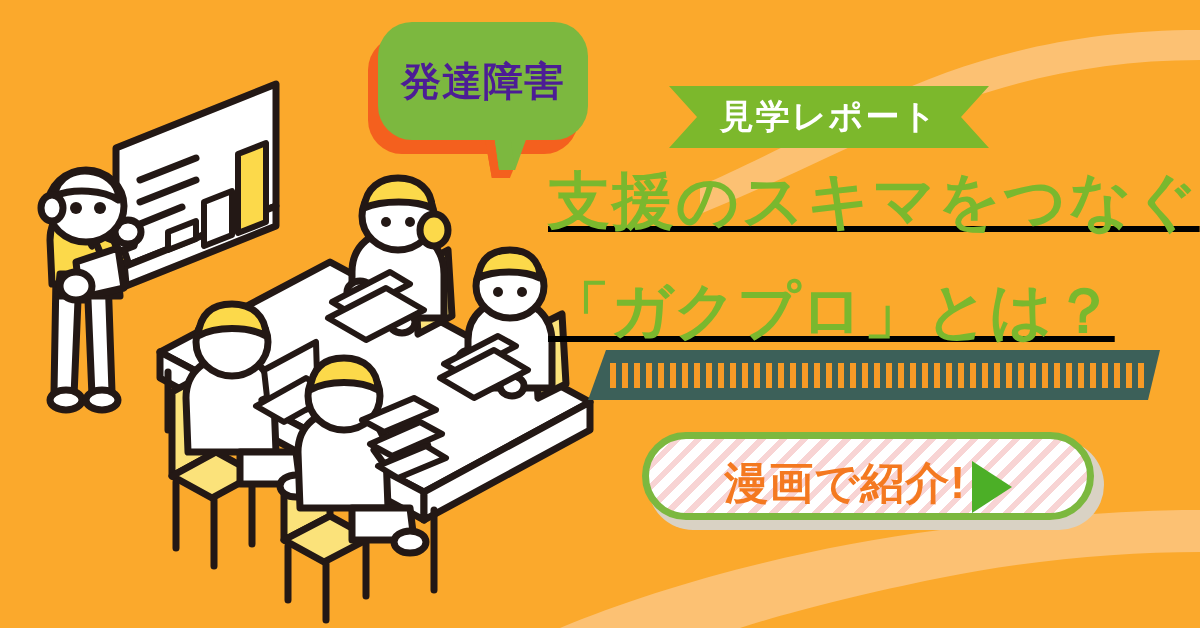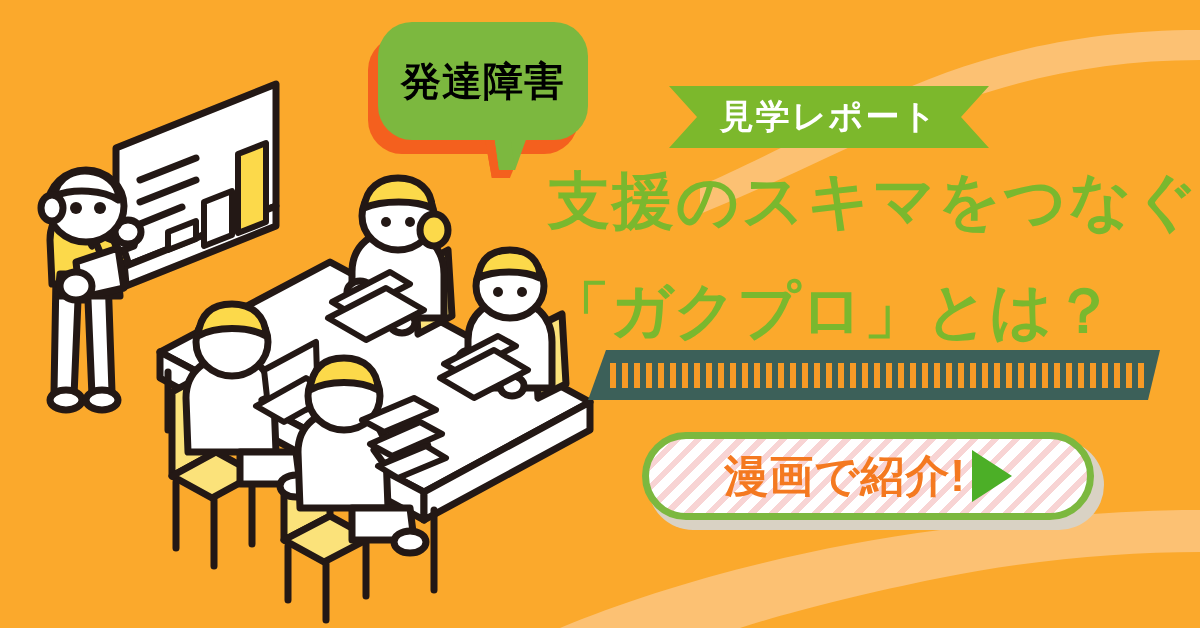--- a/index.html
+++ b/index.html
@@ -62,21 +62,21 @@
   #bubble-tail {
     position: absolute;
     left: 128px; top: 104px;
     width: 0; height: 0;
     border-left: 16px solid #7cb83f;
     border-right: 22px solid transparent;
     border-top: 44px solid #7cb83f;
     transform: skewX(8deg);
   }
   #bubble-label {
-    color: #000000;
+    color: #4c1d95;
     font-size: 40px;
     font-weight: bold;
     letter-spacing: 1px;
     white-space: nowrap;
   }
   #ribbon-clip {
     position: absolute;
     left: 669px;
     top: 86px;
     width: 320px;
@@ -94,20 +94,21 @@
     letter-spacing: 2px;
     white-space: nowrap;
   }
 
   
   #headline {
     position: absolute;
     left: 548px;
     top: 158px;
     width: 640px;
+    text-decoration: underline;
   }
   .headline-line {
     color: #7ab82e;
     font-size: 62px;
     font-weight: bold;
     line-height: 86px;
     letter-spacing: 2px;
     white-space: nowrap;
   }
   #headline-line-2 { letter-spacing: 0px; margin-top: 24px; }
@@ -155,21 +156,21 @@
     border: 7px solid #7cb83f;
     border-radius: 46px;
     background-color: #fffafa;
     background-image: repeating-linear-gradient(
       -45deg,
       #ffffff 0px, #ffffff 9px,
       #f8d4d4 9px, #f8d4d4 15px
     );
     box-sizing: border-box;
     display: flex;
-    align-items: center;
+    align-items: flex-end;
     justify-content: center;
     gap: 6px;
   }
   #cta-label {
     color: #f47920;
     font-size: 44px;
     font-weight: bold;
     letter-spacing: 1px;
     white-space: nowrap;
   }

